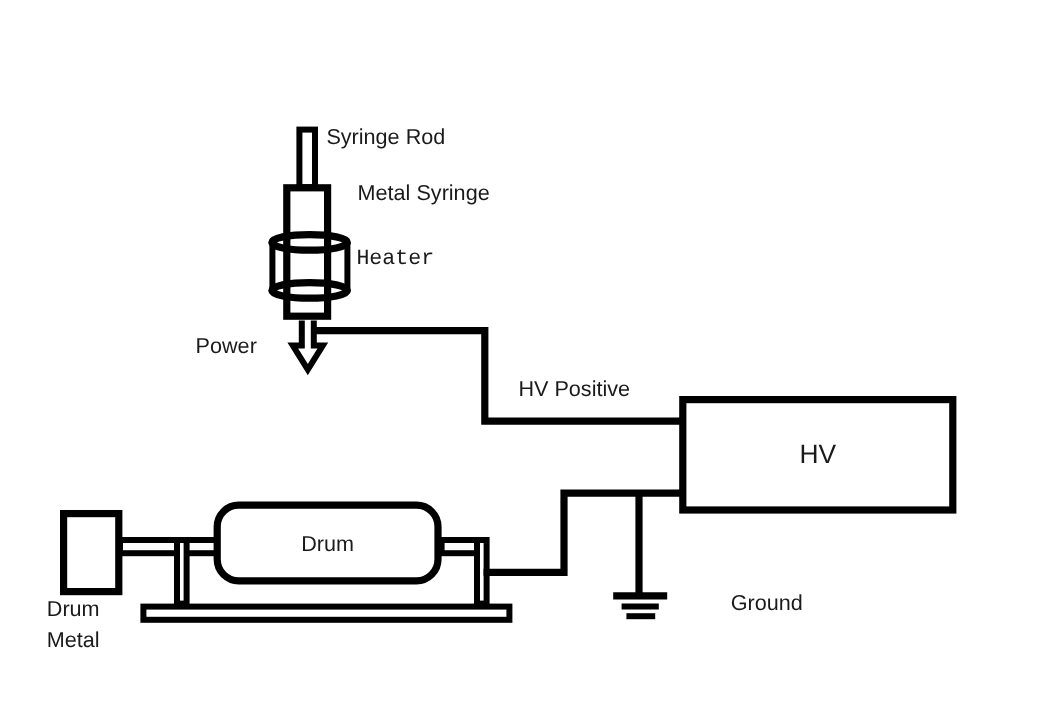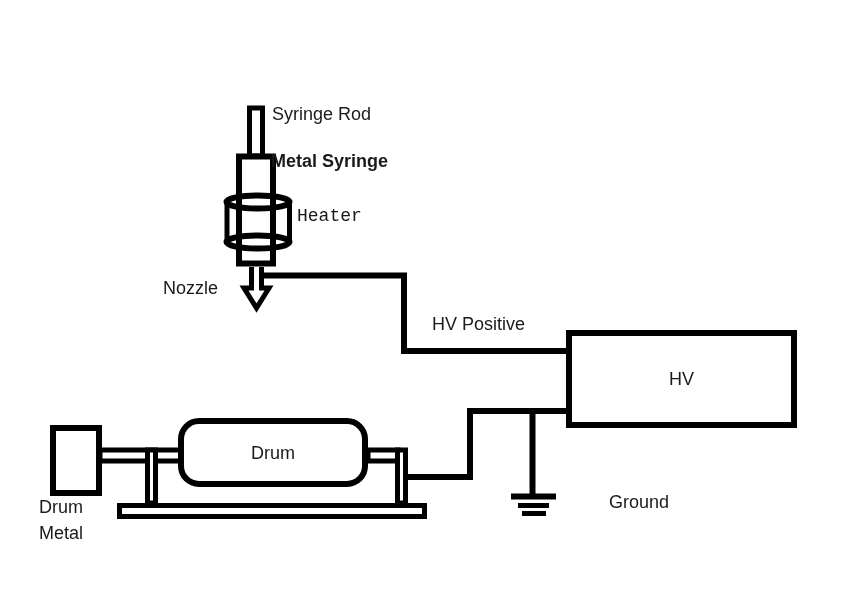--- a/index.html
+++ b/index.html
@@ -36,21 +36,21 @@
   .psu-label {
     position: absolute;
     left: 569px;
     top: 333px;
     width: 225px;
     height: 92px;
     display: flex;
     flex-direction: row;
     align-items: center;
     justify-content: center;
-    font-size: 18px;
+    font-size: 22px;
     line-height: 22px;
     color: var(--text);
     text-align: center;
   }
   .drum-label {
     position: absolute;
     left: 181px;
     top: 443px;
     width: 184px;
     text-align: center;
@@ -95,25 +95,25 @@
     <rect x="239" y="156.5" width="34" height="107" stroke-width="6"></rect>
     <line x1="227" y1="202" x2="227" y2="242" stroke-width="5"></line>
     <line x1="289.5" y1="202" x2="289.5" y2="242" stroke-width="5"></line>
     <ellipse cx="258" cy="202" rx="31.5" ry="6.5" stroke-width="6"></ellipse>
     <ellipse cx="258" cy="242" rx="31.5" ry="6.5" stroke-width="6"></ellipse>
     <path d="M251.5,267 L251.5,288 L244,288 L256.5,308 L269,288 L261.5,288 L261.5,267" stroke-width="5" stroke-linejoin="miter" fill="#ffffff"></path>
   </svg>
 
   <div class="label" style="left:272px; top:104px;">Syringe Rod</div>
 
-  <div class="label" style="left:271px; top:151px;font-weight:bold;">Metal Syringe</div>
+  <div class="label" style="left:298px; top:151px;">Metal Syringe</div>
 
   <div class="label" style="left:297px; top:206px;font-family:Liberation Mono, monospace;">Heater</div>
 
-  <div class="label" style="left:163px; top:278px;">Nozzle</div>
+  <div class="label" style="left:163px; top:278px;">Power</div>
 
   <div class="label" style="left:432px; top:314px;">HV Positive</div>
 
   <div class="psu-label">
     <span>HV</span>
   </div>
 
   <div class="drum-label">Drum</div>
 
   <div class="drum-motor-label">

